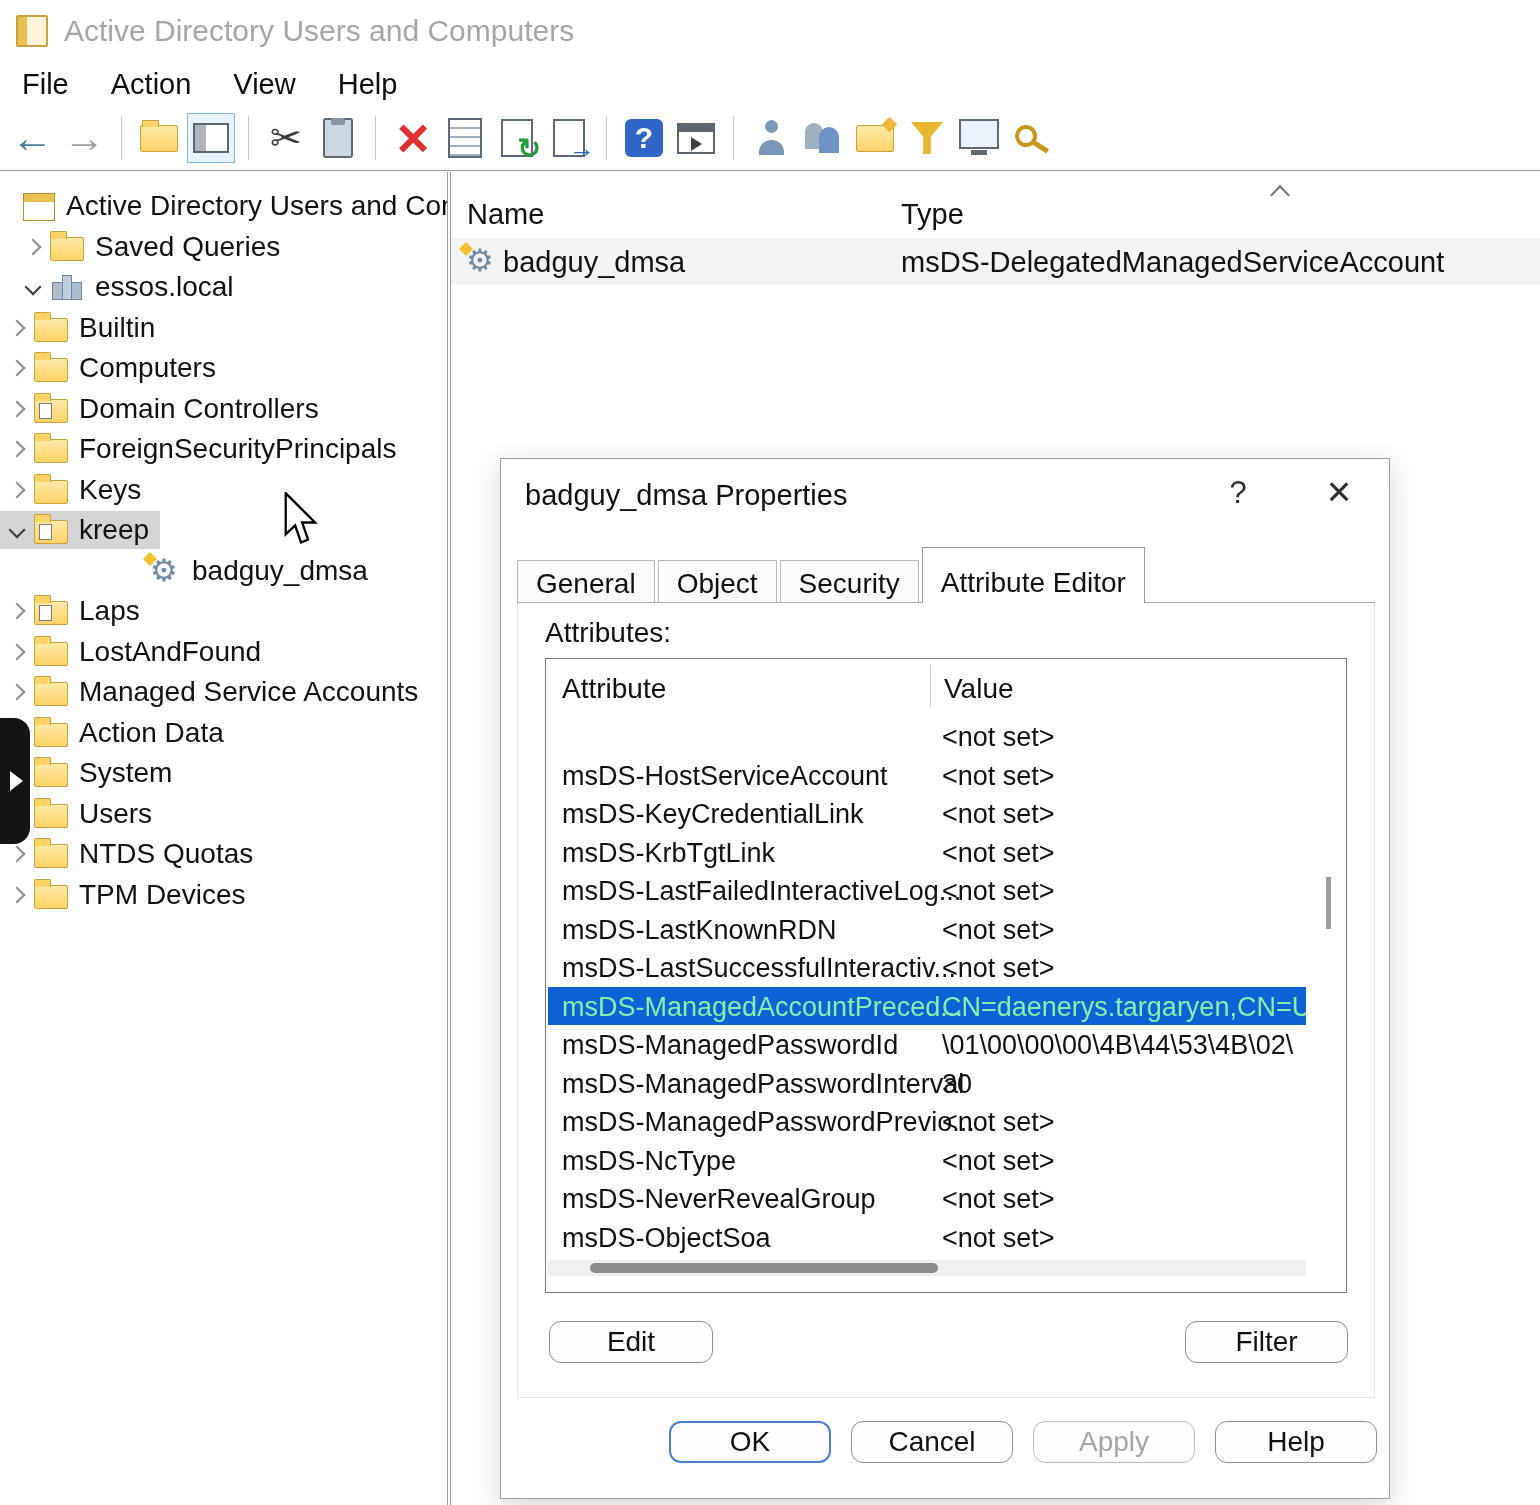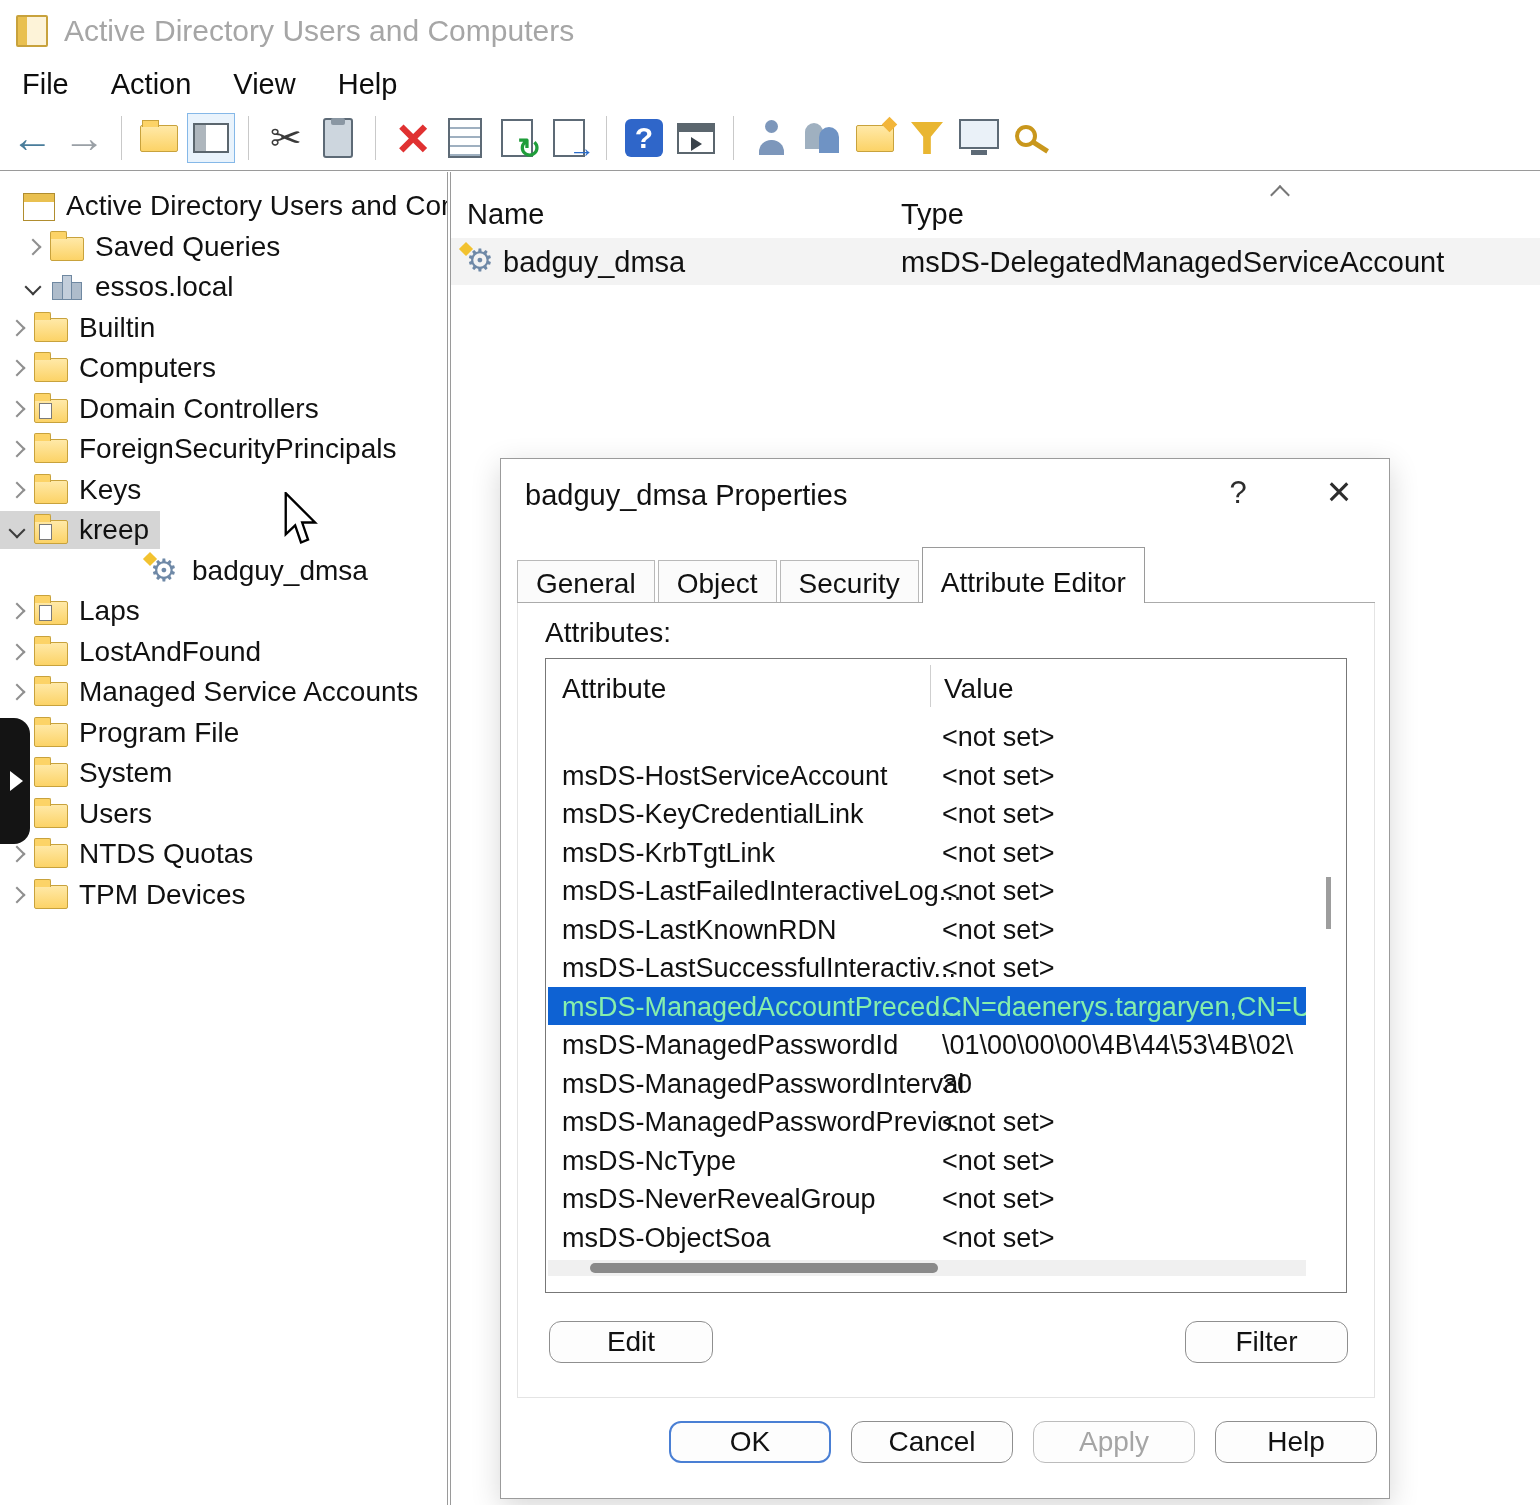--- a/index.html
+++ b/index.html
@@ -315,21 +315,21 @@
           <span class="chev right"></span>
       <span class="ticon folder"></span>
       <span>Managed Service Accounts</span>
         </span>
     </div>
 
     <div class="tree-row lvl2">
       <span class="row-inner">
           <span class="chev right"></span>
       <span class="ticon folder"></span>
-      <span>Program File</span>
+      <span>Action Data</span>
         </span>
     </div>
 
     <div class="tree-row lvl2">
       <span class="row-inner">
           <span class="chev right"></span>
       <span class="ticon folder"></span>
       <span>System</span>
         </span>
     </div>

